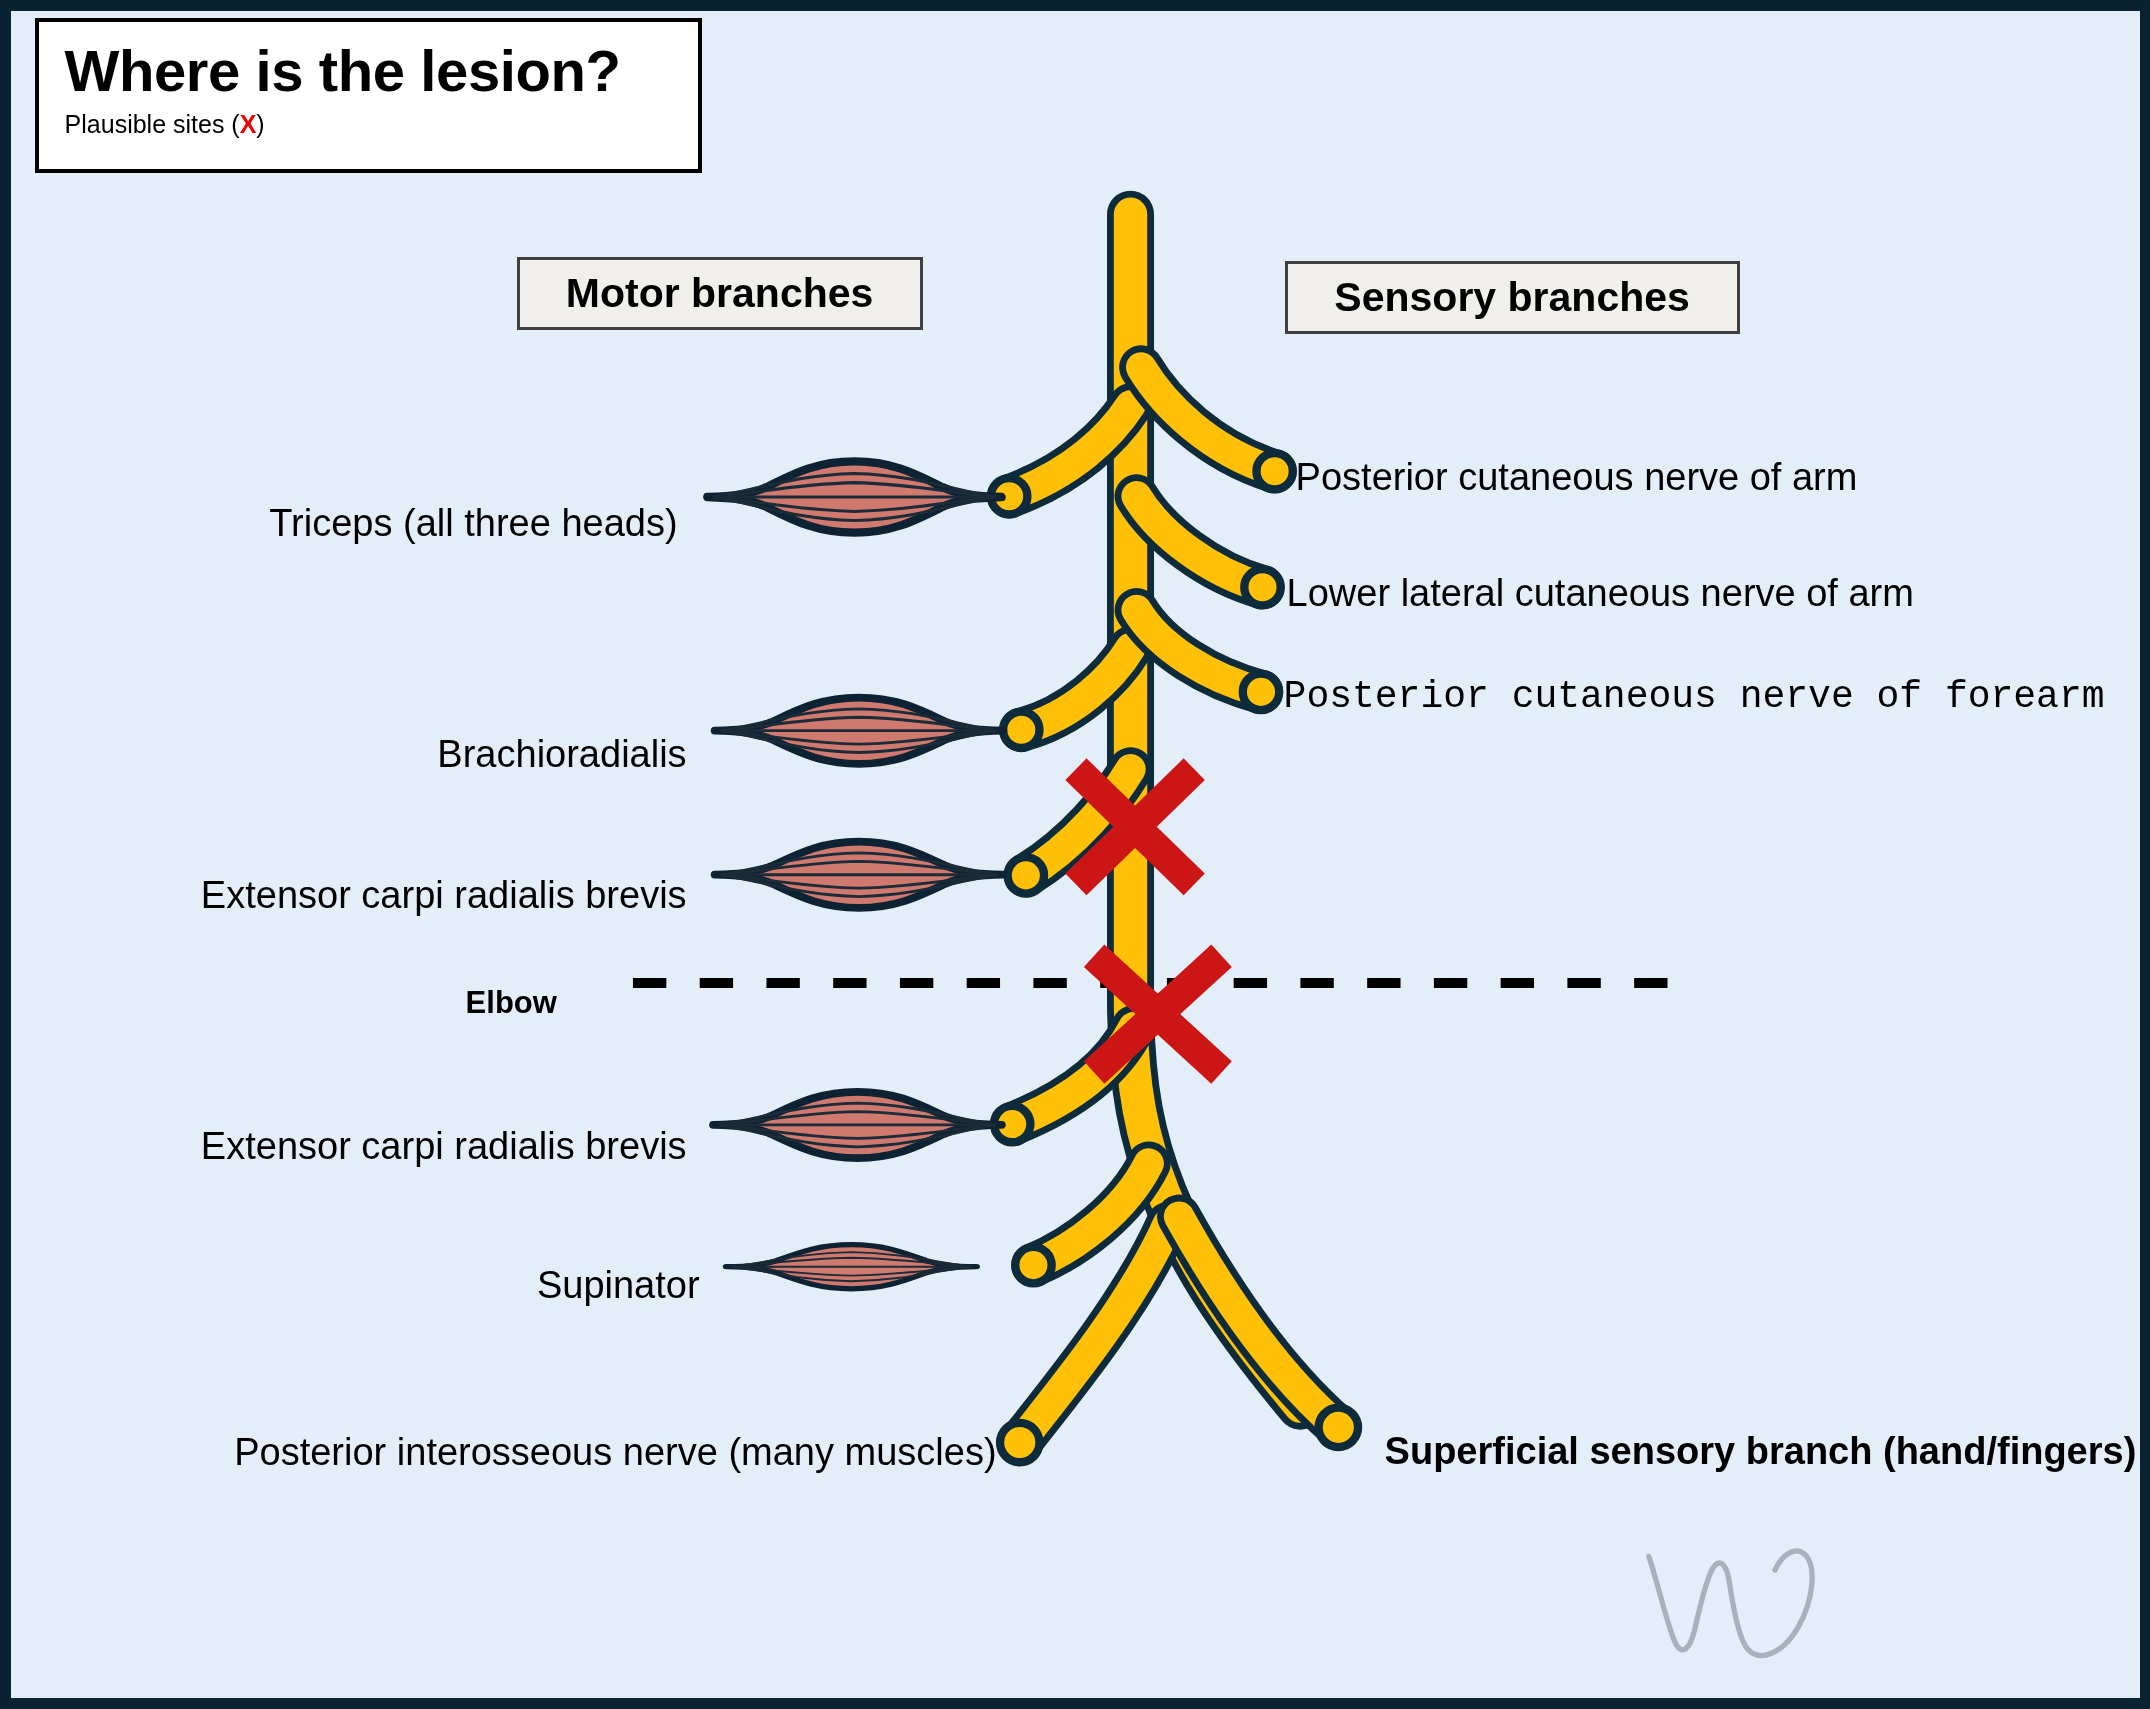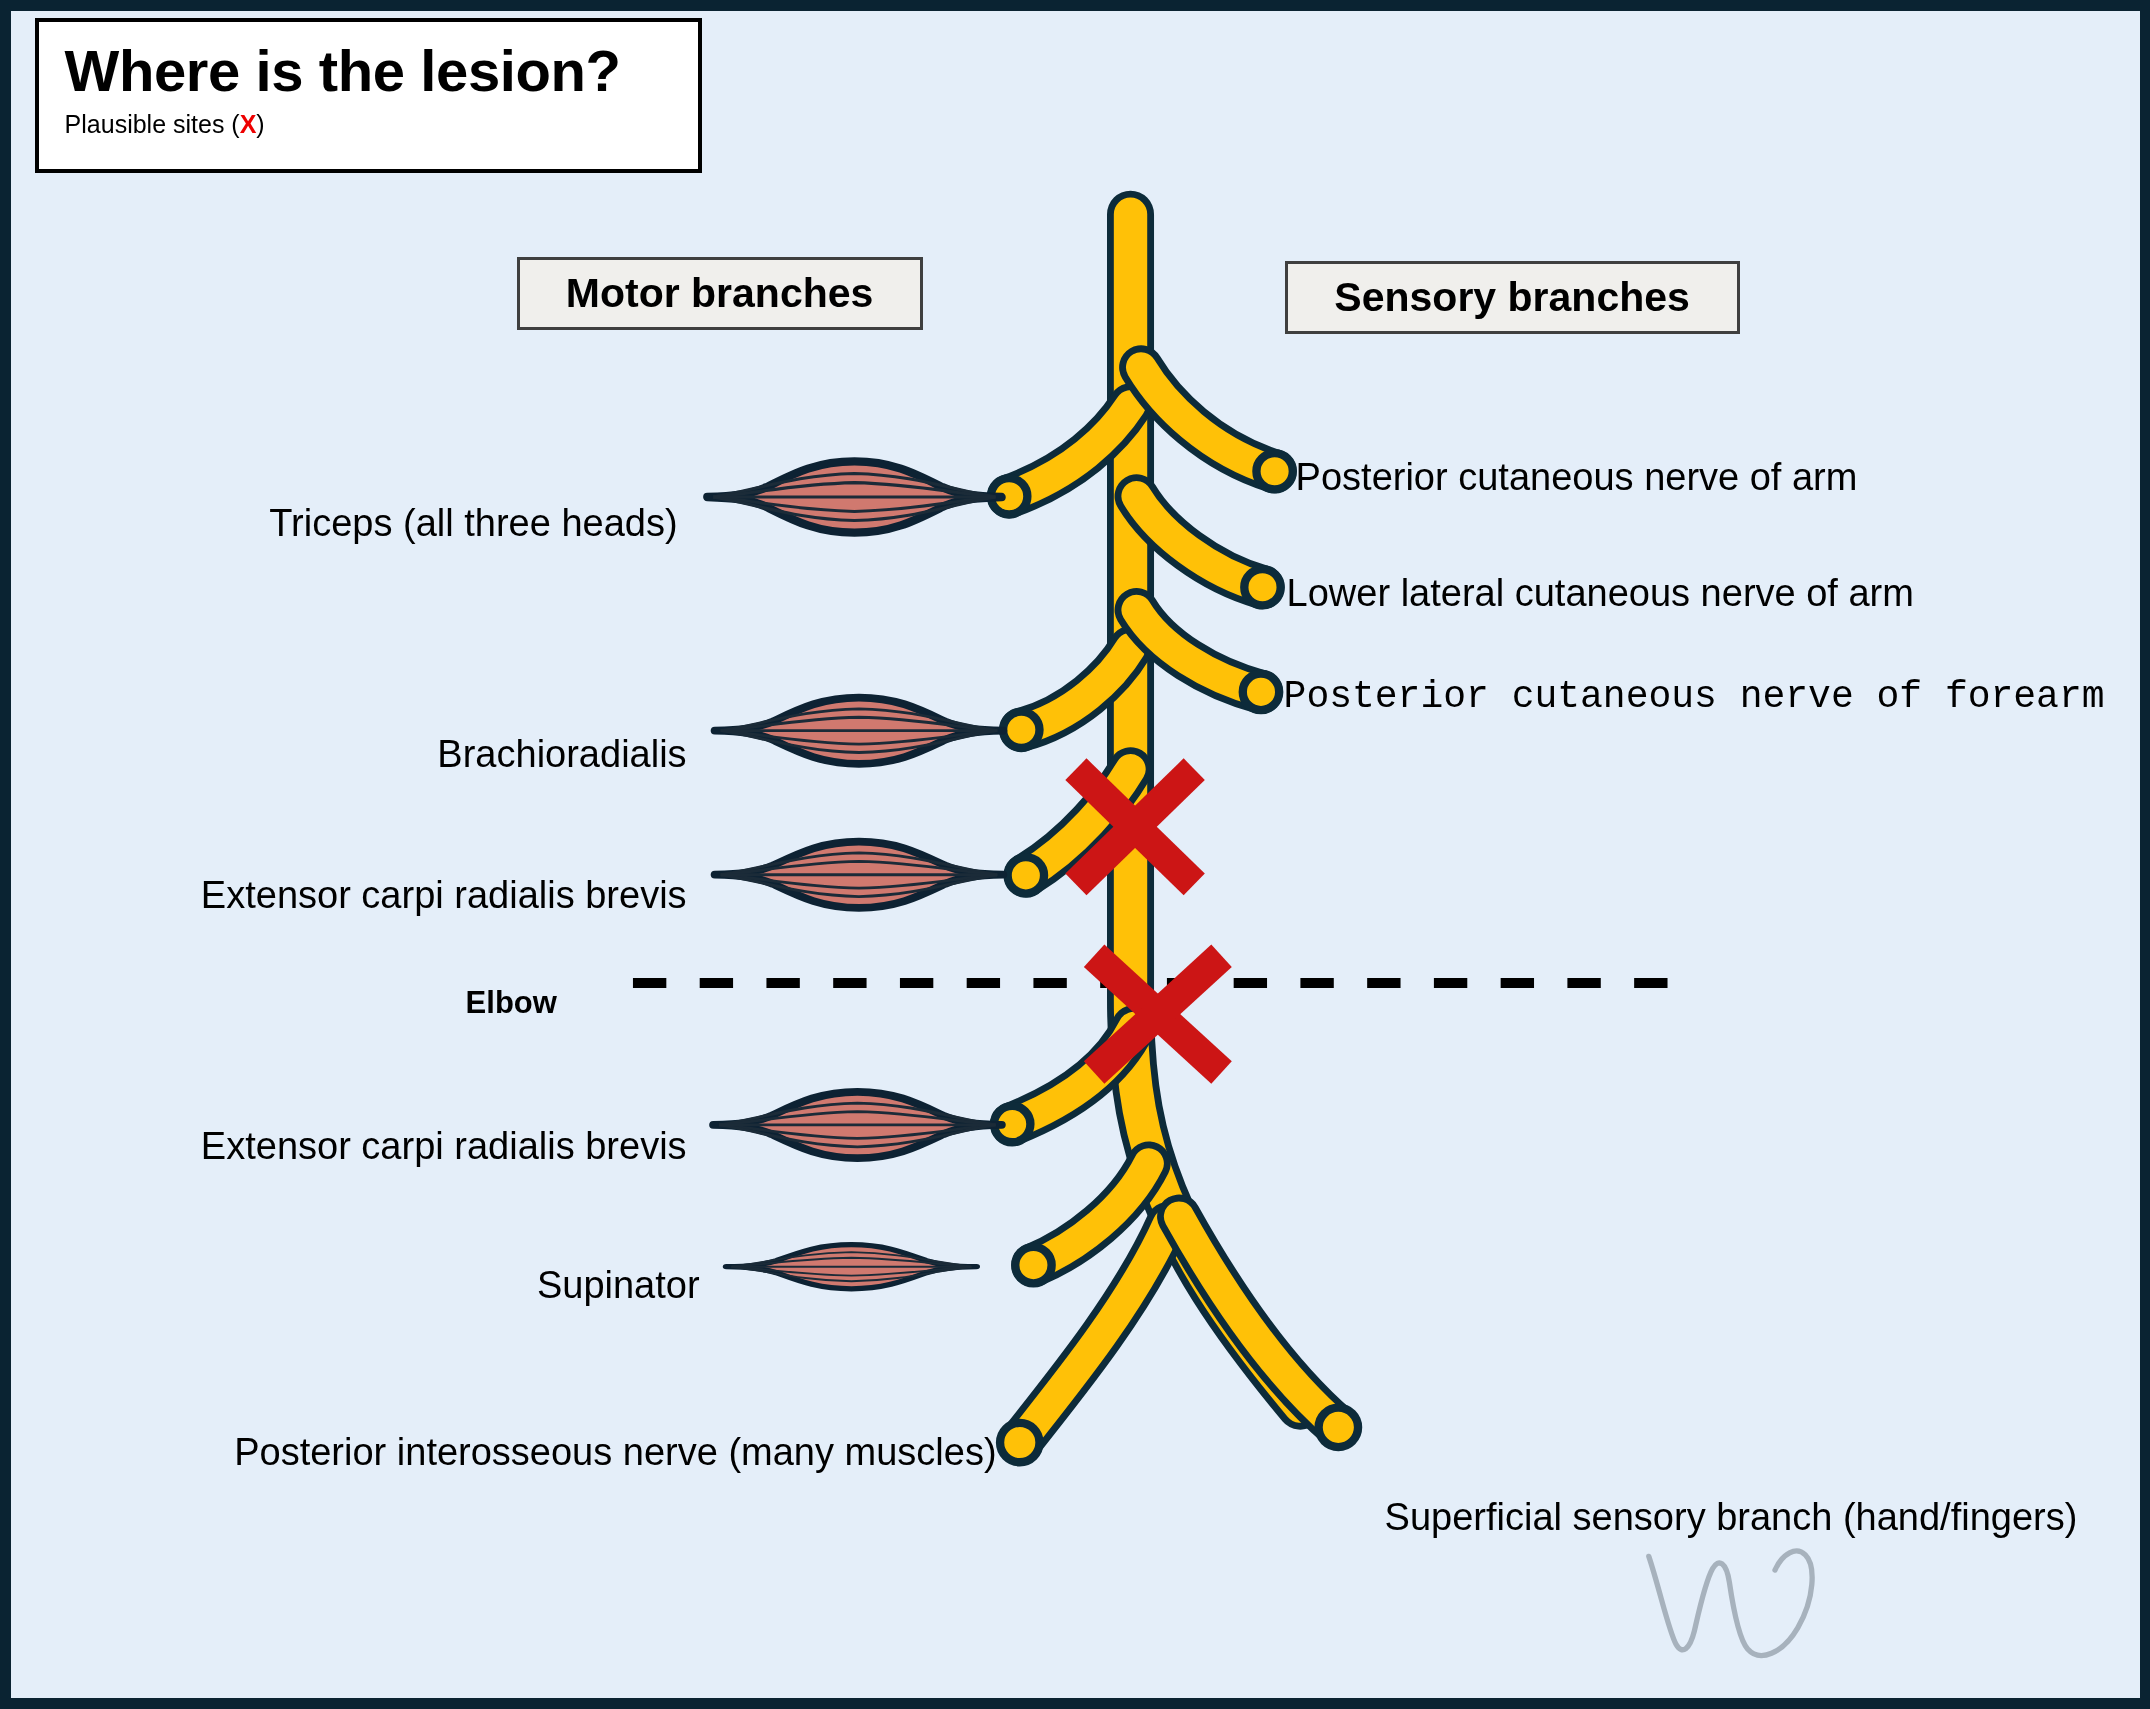--- a/index.html
+++ b/index.html
@@ -242,21 +242,21 @@
     <div class="lbl right-align" style="left:667px; top:493px;">Triceps (all three heads)</div>
     <div class="lbl right-align" style="left:676px; top:724px;">Brachioradialis</div>
     <div class="lbl right-align" style="left:676px; top:865px;">Extensor carpi radialis brevis</div>
     <div class="lbl right-align" style="left:676px; top:1116px;">Extensor carpi radialis brevis</div>
     <div class="lbl right-align" style="left:689px; top:1255px;">Supinator</div>
     <div class="lbl" style="left:1285px; top:447px;">Posterior cutaneous nerve of arm</div>
 
     <div class="lbl right-align" style="left:986px; top:1422px;">Posterior interosseous nerve (many muscles)</div>
     <div class="lbl" style="left:1276px; top:563px;">Lower lateral cutaneous nerve of arm</div>
     <div class="lbl" style="left:1273px; top:667px;font-family:Liberation Mono, monospace;">Posterior cutaneous nerve of forearm</div>
-    <div class="lbl" style="left:1374px; top:1487px;">Superficial sensory branch (hand/fingers)</div>
+    <div class="lbl" style="left:1374px; top:1421px;font-weight:bold;">Superficial sensory branch (hand/fingers)</div>
 
     <div class="lbl-elbow" style="left:455px; top:949px;">Elbow</div>
 
     <svg id="signature" viewBox="0 0 300 180">
       <path d="M30,28 C 44,70 56,126 66,144 C 74,158 84,150 90,126
                C 96,100 104,62 114,44 C 122,30 132,36 136,62
                C 141,96 148,136 160,150 C 176,168 206,156 226,122
                C 248,84 250,40 236,26 C 224,14 206,24 196,46" fill="none" stroke="#a7b2bd" stroke-width="7" stroke-linecap="round" stroke-linejoin="round"></path>
     </svg>
 

